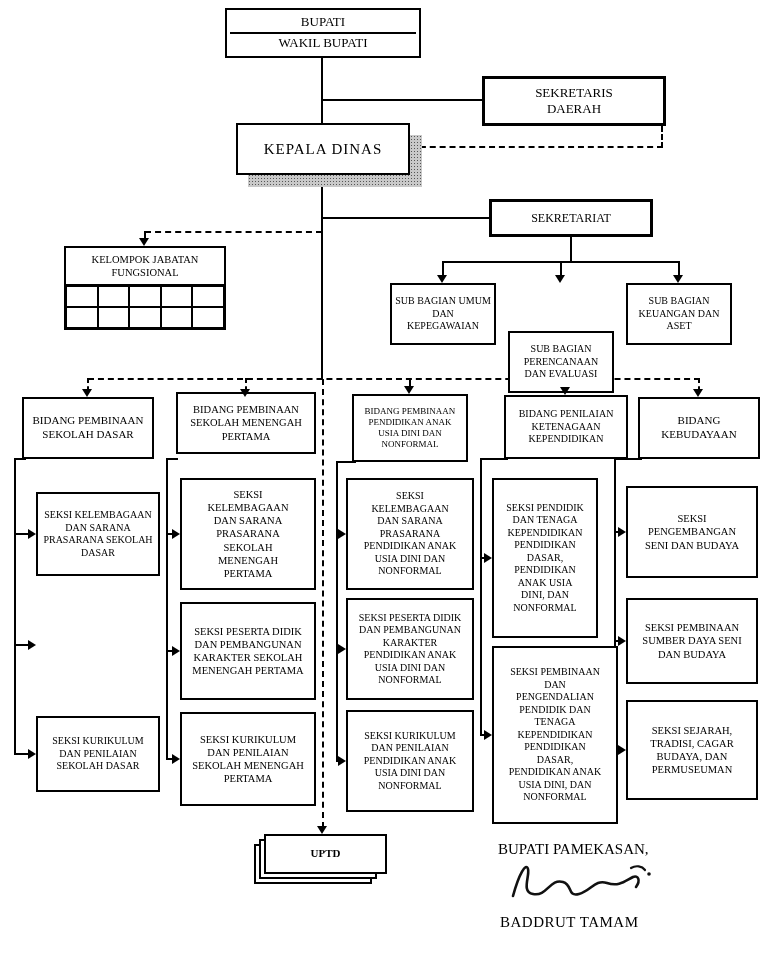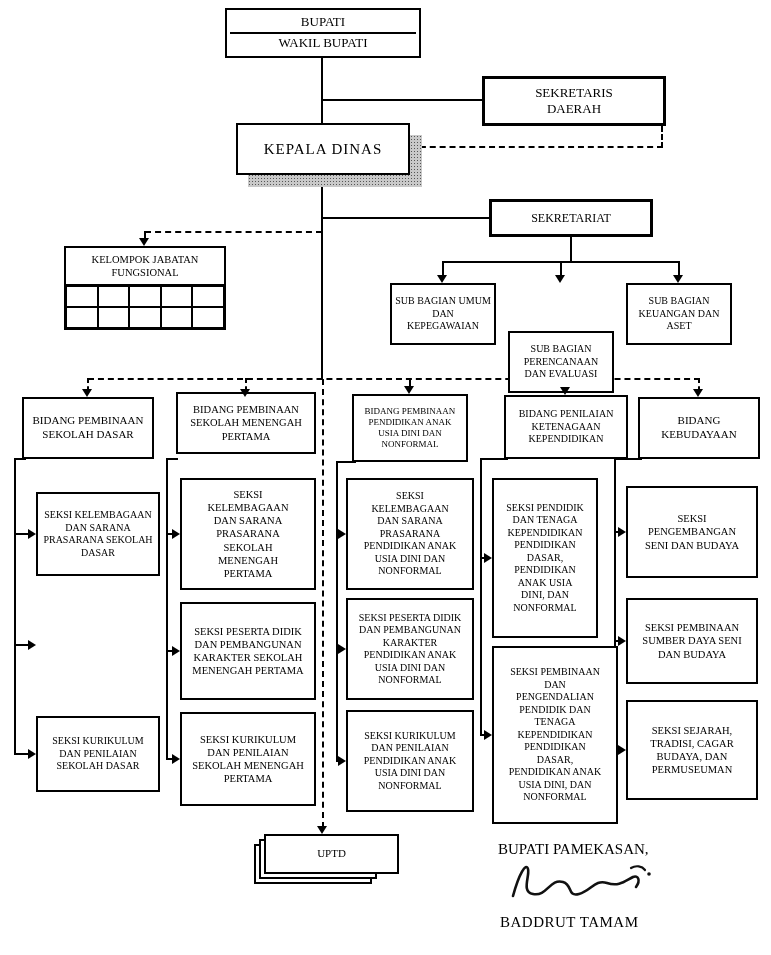--- a/index.html
+++ b/index.html
@@ -198,21 +198,21 @@
     </div>
   <div class="box" style="left:626px; top:598px; width:132px; height:86px; font-size:10.5px; padding:2px 14px;">
       <span>SEKSI PEMBINAAN SUMBER DAYA SENI DAN BUDAYA</span>
     </div>
   <div class="box" style="left:626px; top:700px; width:132px; height:100px; font-size:10.5px; padding:2px 14px;">
       <span>SEKSI SEJARAH, TRADISI, CAGAR BUDAYA, DAN PERMUSEUMAN</span>
     </div>
 
   <div class="stack" style="left:254px; top:844px; width:118px; height:40px;"></div>
   <div class="stack" style="left:259px; top:839px; width:118px; height:40px;"></div>
-  <div class="box" style="left:264px; top:834px; width:135px; height:40px; font-size:11px;">
+  <div class="box" style="left:264px; top:834px; width:123px; height:40px; font-size:11px;font-weight:bold;">
       <span>UPTD</span>
     </div>
 
   <div class="arr-d" style="left:139px; top:238px;"></div>
   <div class="arr-d" style="left:437px; top:275px;"></div>
   <div class="arr-d" style="left:555px; top:275px;"></div>
   <div class="arr-d" style="left:673px; top:275px;"></div>
   <div class="arr-d" style="left:82px;  top:389px;"></div>
   <div class="arr-d" style="left:240px; top:389px;"></div>
   <div class="arr-d" style="left:404px; top:386px;"></div>

